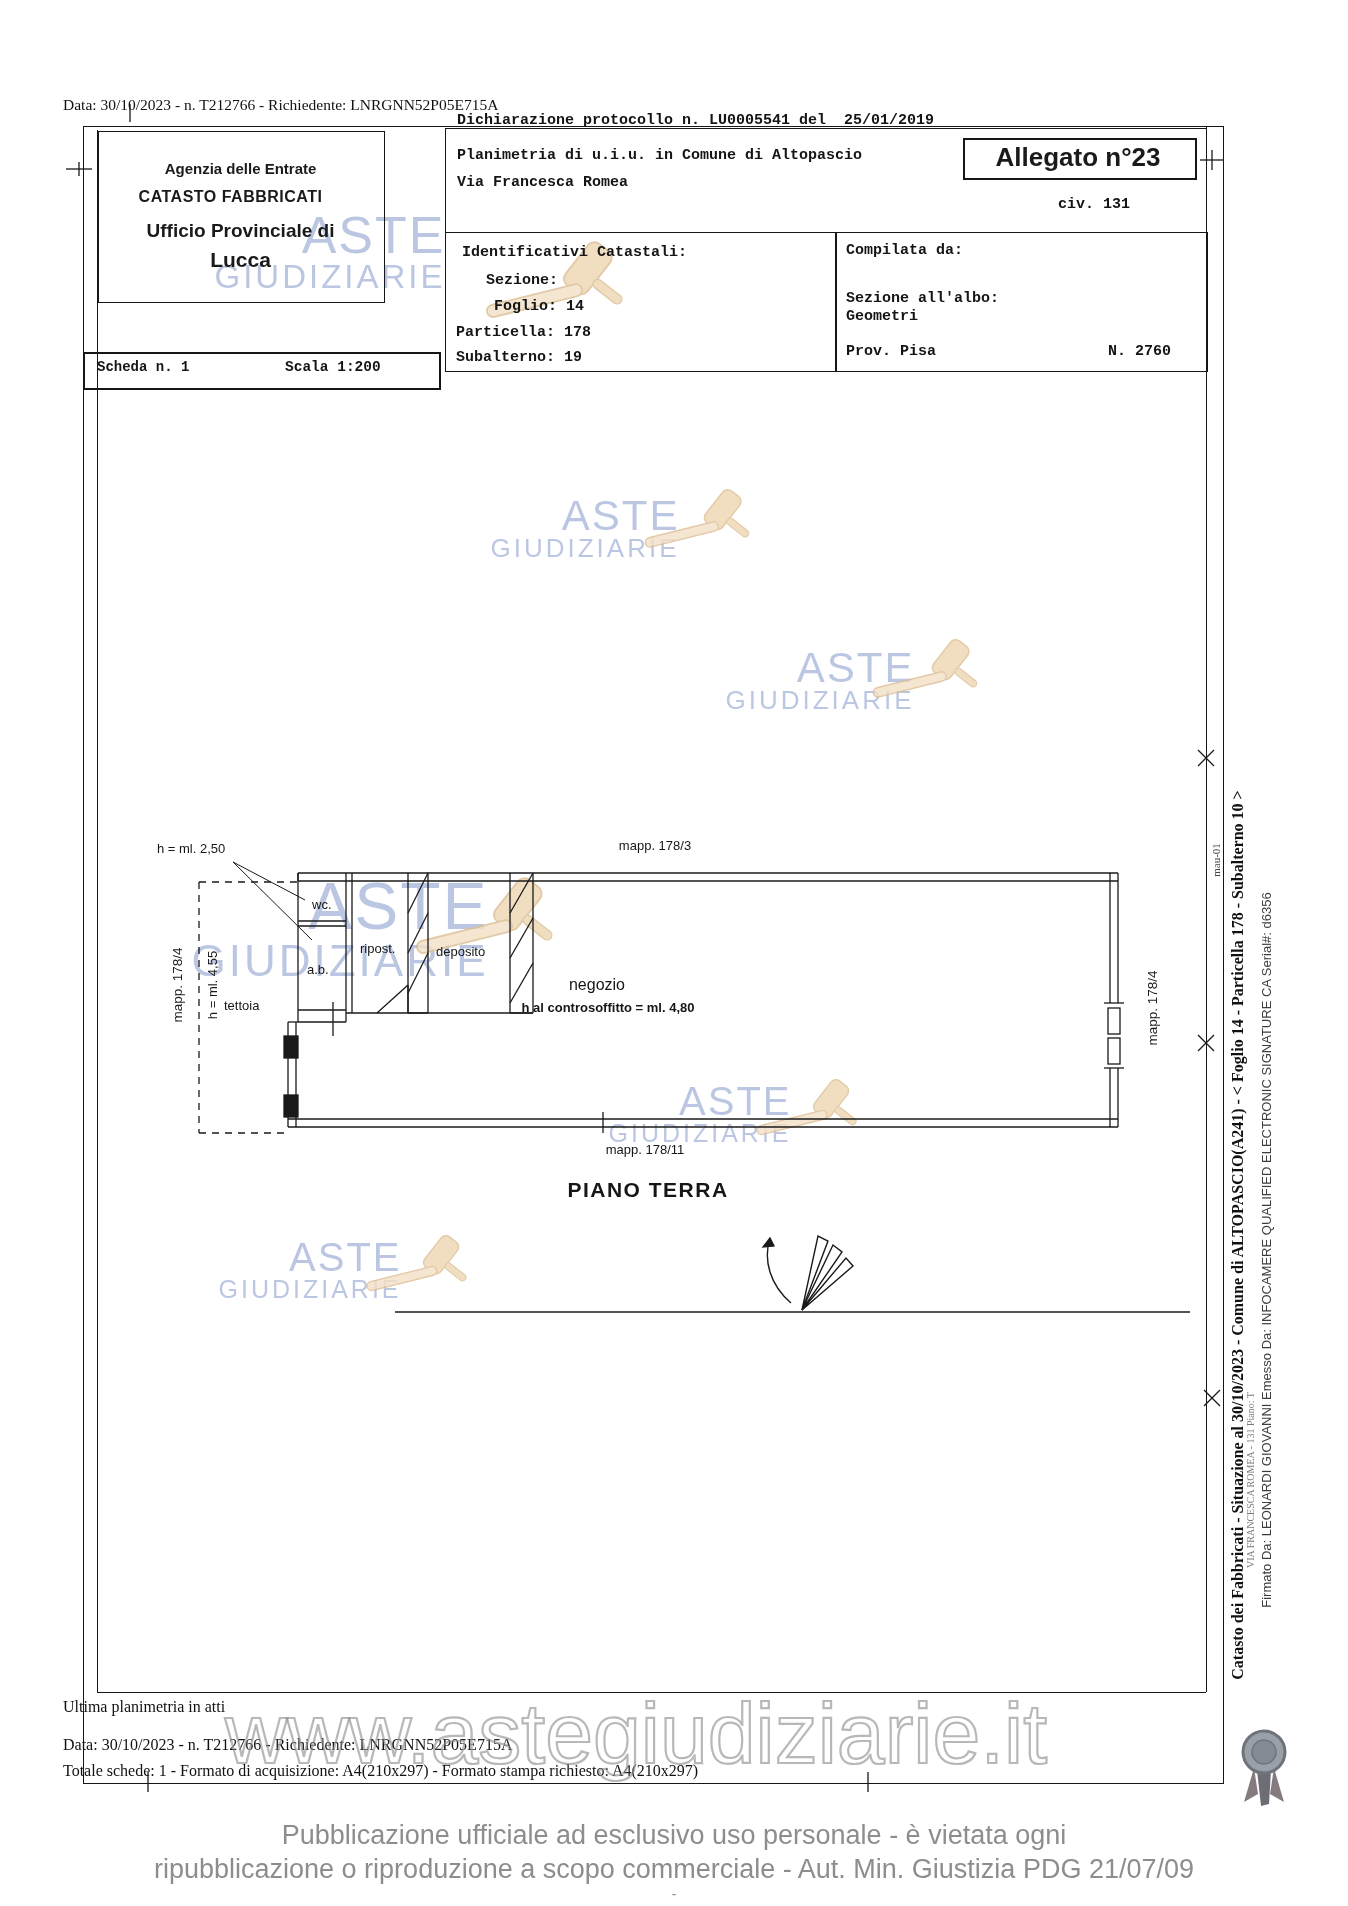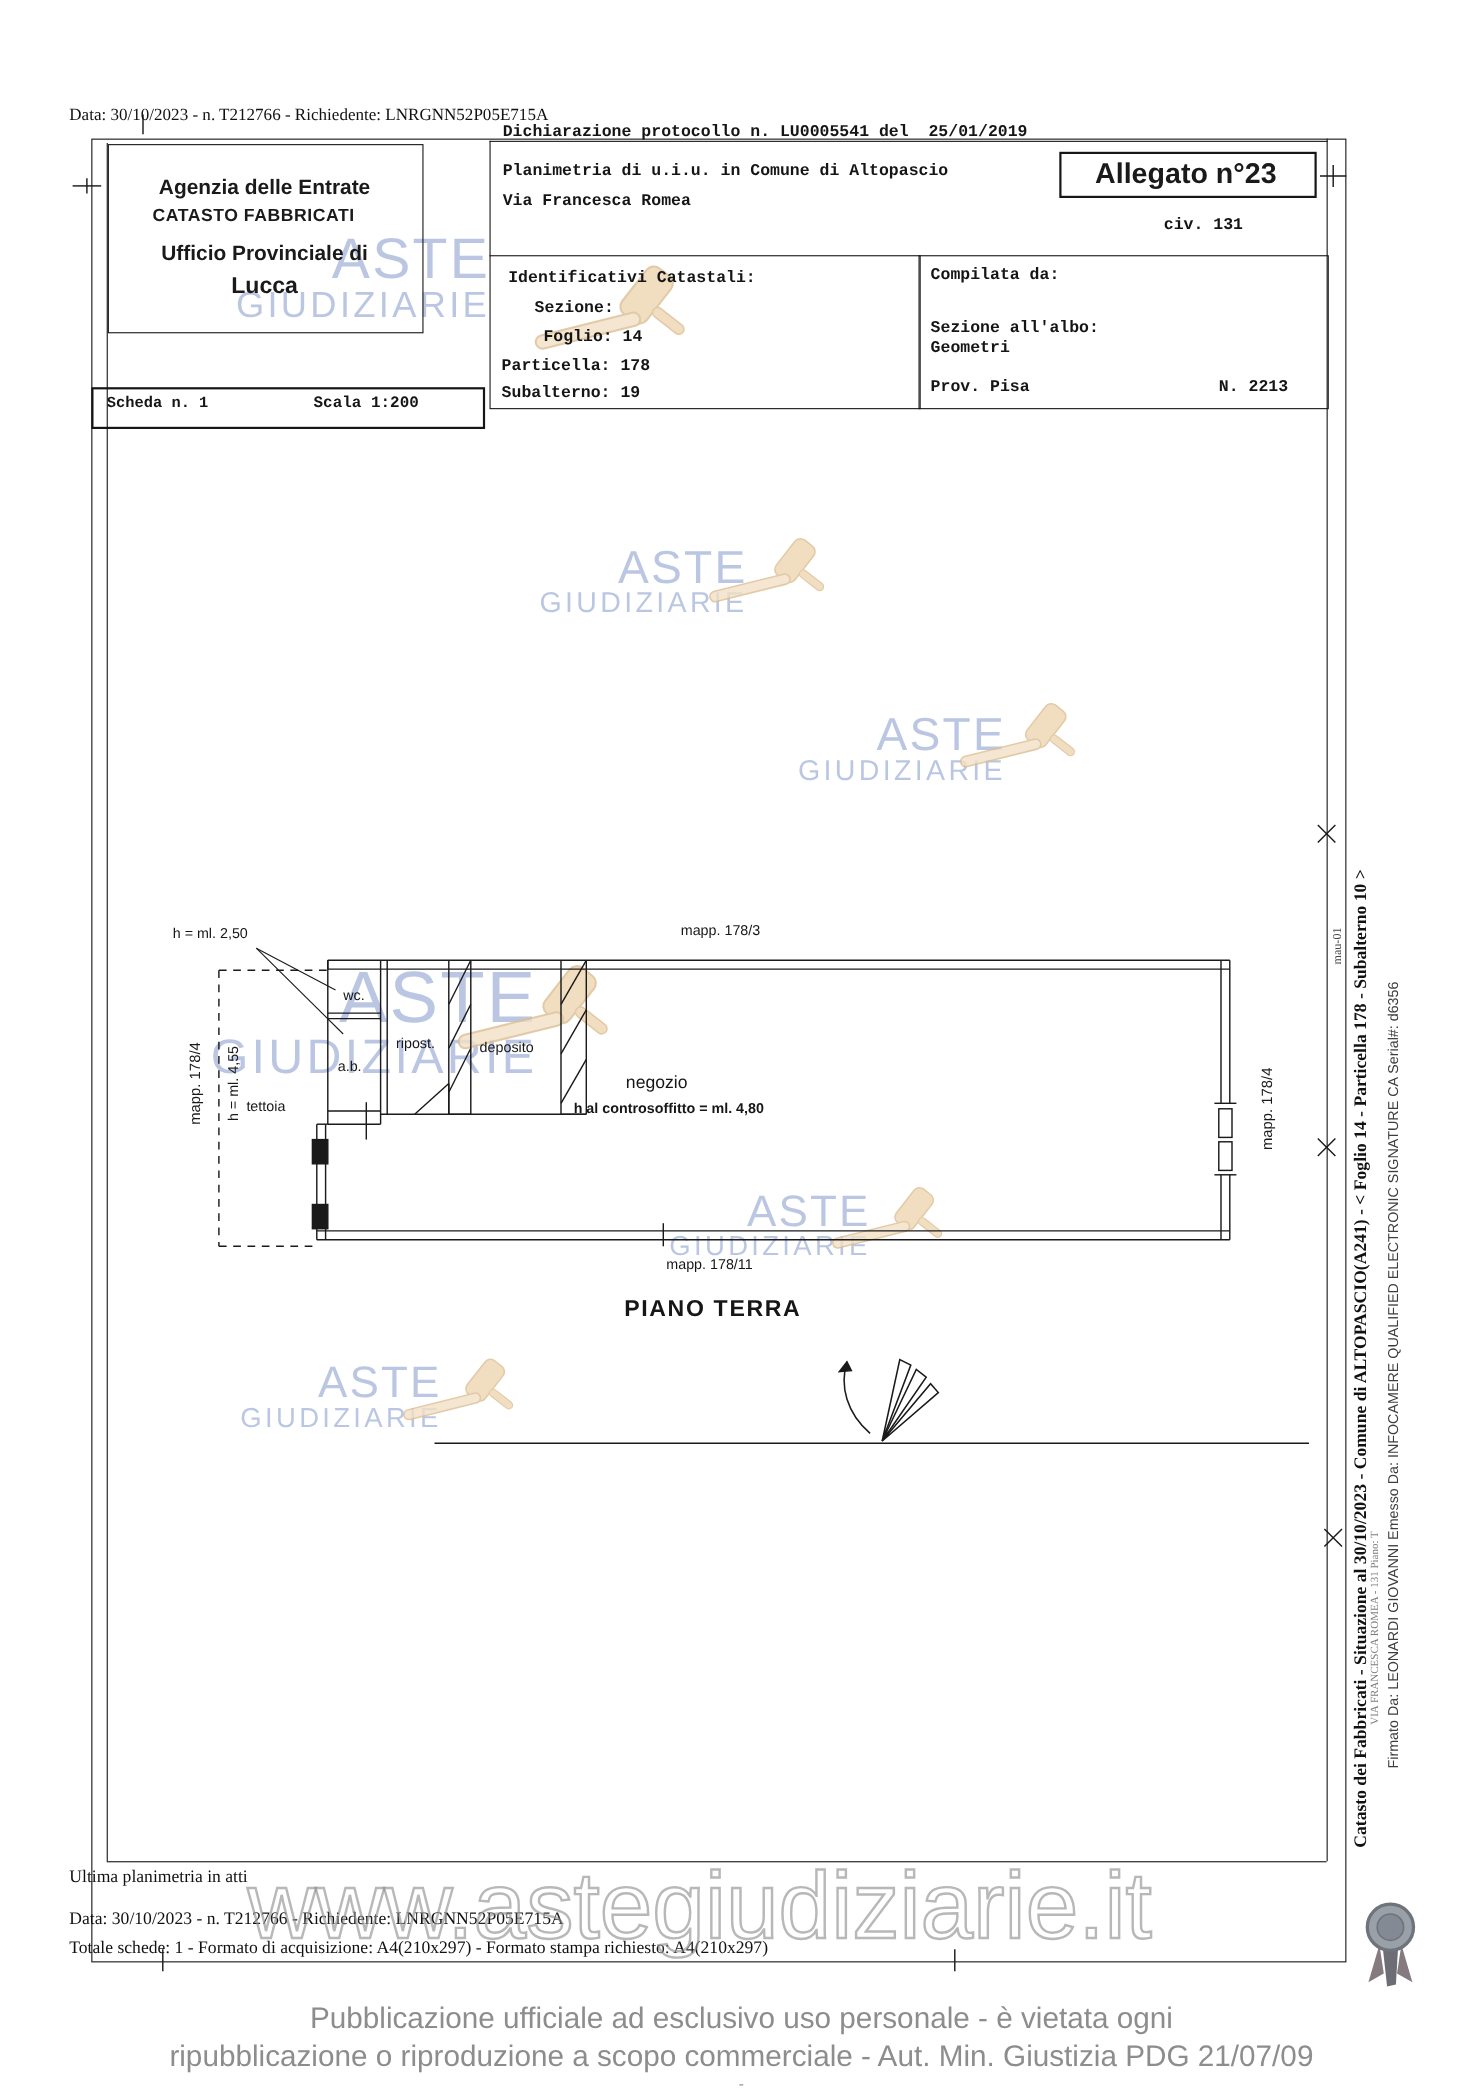--- a/index.html
+++ b/index.html
@@ -108,21 +108,21 @@
 
 <div class="frame" style="left:98px;top:131px;width:285px;height:170px;background:transparent"></div>
 <div class="frame" style="left:445px;top:128px;width:761px;height:104px;border-right:none;border-bottom:none"></div>
 <div class="frame" style="left:445px;top:232px;width:390px;height:138px"></div>
 <div class="frame" style="left:835px;top:232px;width:371px;height:138px"></div>
 <div class="frame" style="left:963px;top:138px;width:230px;height:38px;border-width:2.5px;background:#fff;z-index:3"></div>
 <div class="frame" style="left:83px;top:352px;width:354px;height:34px;border-width:2px"></div>
 
 <div class="serif boxtext" style="left:63px;top:96px;font-size:15.5px">Data: 30/10/2023 - n. T212766 - Richiedente: LNRGNN52P05E715A</div>
 
-<div class="boxtext center" style="left:98px;top:160px;width:285px;font-weight:bold;font-size:19px">Agenzia delle Entrate</div>
+<div class="boxtext center" style="left:98px;top:160px;width:285px;font-weight:bold;font-size:15px">Agenzia delle Entrate</div>
 <div class="boxtext center" style="left:98px;top:188px;width:265px;font-weight:bold;font-size:16px;letter-spacing:.5px">CATASTO FABBRICATI</div>
 <div class="boxtext center" style="left:98px;top:220px;width:285px;font-weight:bold;font-size:19px">Ufficio Provinciale di</div>
 <div class="boxtext center" style="left:98px;top:248px;width:285px;font-weight:bold;font-size:21px">Lucca</div>
 
 <div class="mono boxtext" style="left:457px;top:112px">Dichiarazione protocollo n. LU0005541 del  25/01/2019</div>
 <div class="mono boxtext" style="left:457px;top:147px">Planimetria di u.i.u. in Comune di Altopascio</div>
 <div class="mono boxtext" style="left:457px;top:174px">Via Francesca Romea</div>
 <div class="mono boxtext" style="left:1058px;top:196px">civ. 131</div>
 
 <div class="boxtext center" style="left:963px;top:142px;width:230px;font-weight:bold;font-size:26px;z-index:4">Allegato n°23</div>
@@ -130,21 +130,21 @@
 <div class="mono boxtext" style="left:462px;top:244px">Identificativi Catastali:</div>
 <div class="mono boxtext" style="left:486px;top:272px">Sezione:</div>
 <div class="mono boxtext" style="left:494px;top:298px">Foglio: 14</div>
 <div class="mono boxtext" style="left:456px;top:324px">Particella: 178</div>
 <div class="mono boxtext" style="left:456px;top:349px">Subalterno: 19</div>
 
 <div class="mono boxtext" style="left:846px;top:242px">Compilata da:</div>
 <div class="mono boxtext" style="left:846px;top:290px">Sezione all'albo:</div>
 <div class="mono boxtext" style="left:846px;top:308px">Geometri</div>
 <div class="mono boxtext" style="left:846px;top:343px">Prov. Pisa</div>
-<div class="mono boxtext" style="left:1108px;top:343px">N. 2213</div>
+<div class="mono boxtext" style="left:1108px;top:343px">N. 2760</div>
 
 <div class="mono boxtext" style="left:97px;top:359px;font-size:14px">Scheda n. 1</div>
 <div class="mono boxtext" style="left:285px;top:359px;font-size:14.5px">Scala 1:200</div>
 
 <svg id="plan-svg" width="1348" height="1906" viewBox="0 0 1348 1906">
   <g stroke="#1a1a1a" fill="none" stroke-width="1.3">
 
     <g stroke-dasharray="7 6">
       <path d="M199,882 H298"></path>
       <path d="M199,882 V1133"></path>

